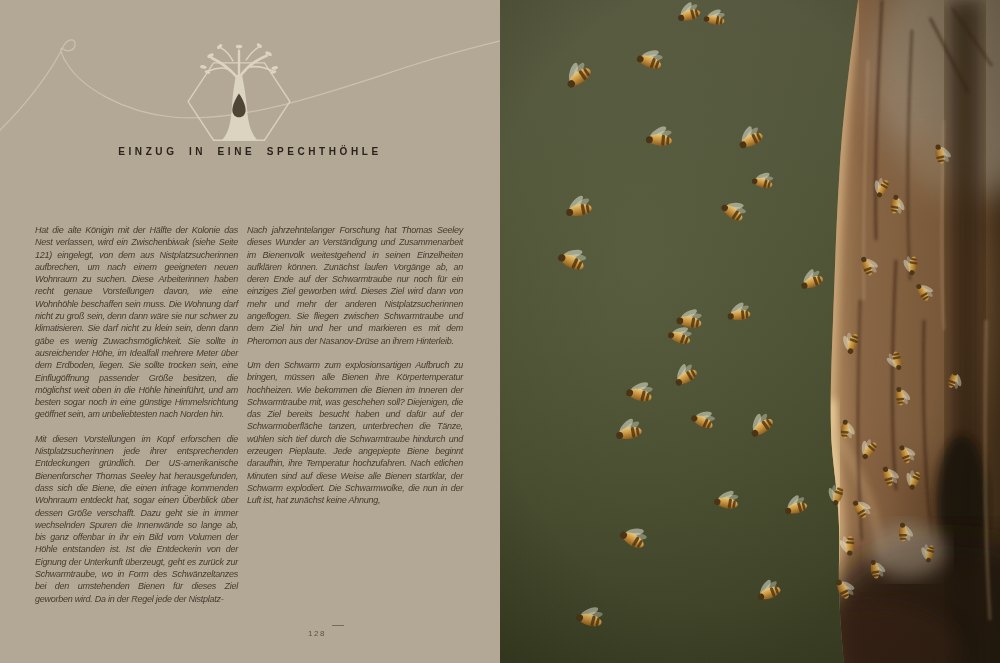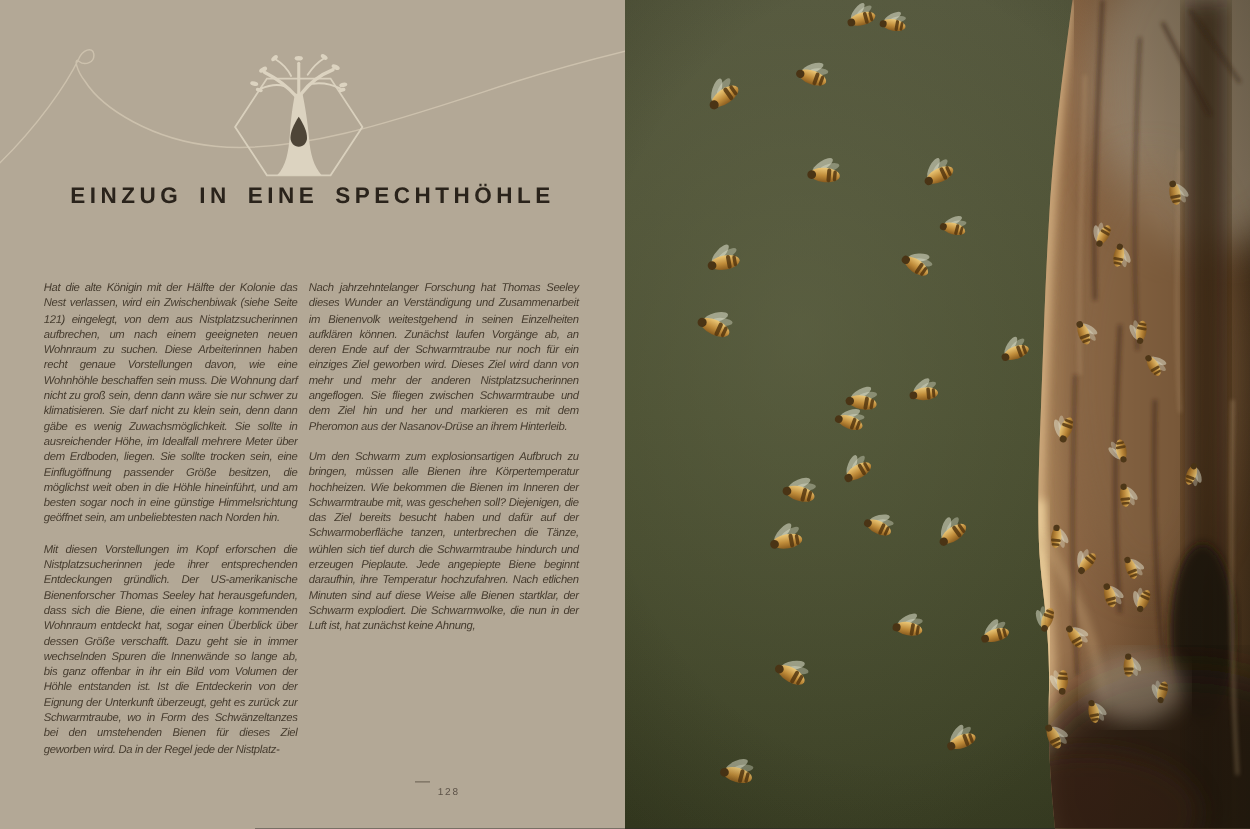--- a/index.html
+++ b/index.html
@@ -15,35 +15,35 @@
     position:relative;
     width:500px;height:663px;
     background:#b3a896;
     flex:0 0 auto;
   }
   .swirl{position:absolute;left:0;top:0;width:500px;height:663px;pointer-events:none;}
   .emblem{position:absolute;left:183px;top:40px;width:112px;height:118px;}
   .chapter-title{
     position:absolute;left:0;top:146px;width:500px;
     margin:0;text-align:center;
-    font-size:18px;font-weight:bold;
+    font-size:10px;font-weight:bold;
     letter-spacing:3.6px;word-spacing:5px;
     color:#2a231b;
   }
   .col{
     position:absolute;top:224px;
     font-size:9px;line-height:12.3px;letter-spacing:-0.25px;
     text-align:justify;color:#453b2e;
   }
   .col p{margin:0 0 12px 0;font-style:italic;}
   .col-1{left:35px;width:203px;}
   .col-2{left:247px;width:216px;}
   .pagenum-wrap{
     position:absolute;left:308px;top:625px;width:60px;
-    text-align:right;
+    text-align:left;
   }
   .pagenum-rule{
     width:12px;height:1px;background:#766b5c;margin:0 auto 3px auto;
   }
   .pagenum{
     font-size:8px;letter-spacing:1.5px;color:#5c5247;
   }
   
   .page-right{position:relative;width:500px;height:663px;flex:0 0 auto;}
   .photo-svg{display:block;width:500px;height:663px;}

